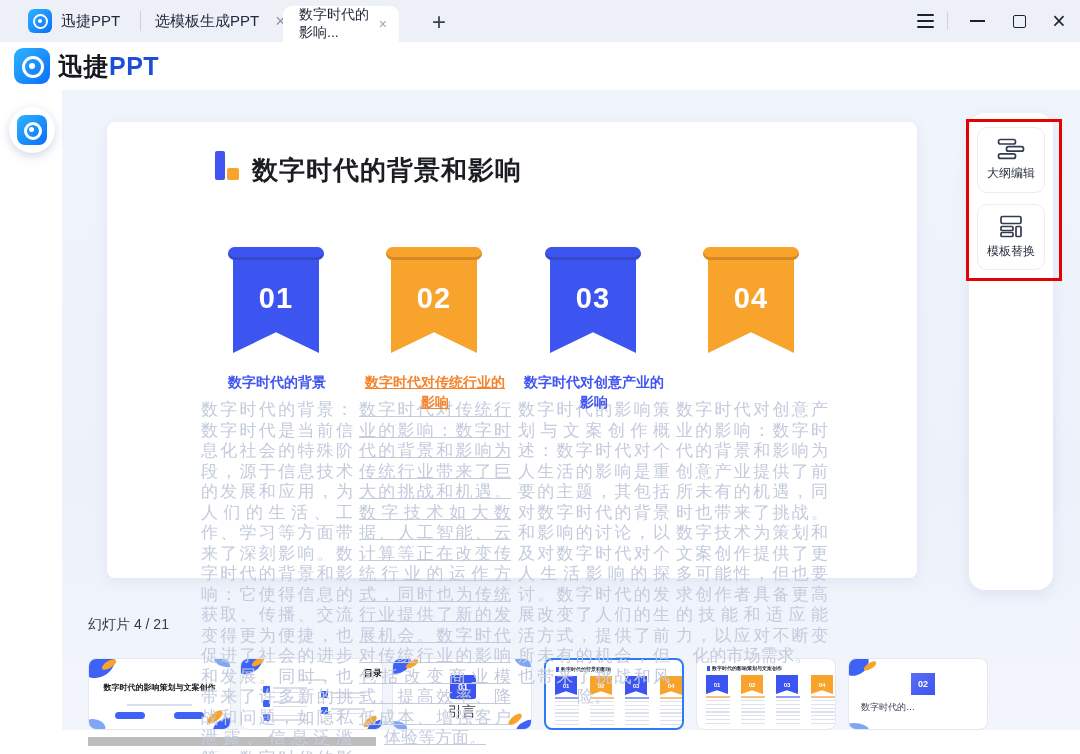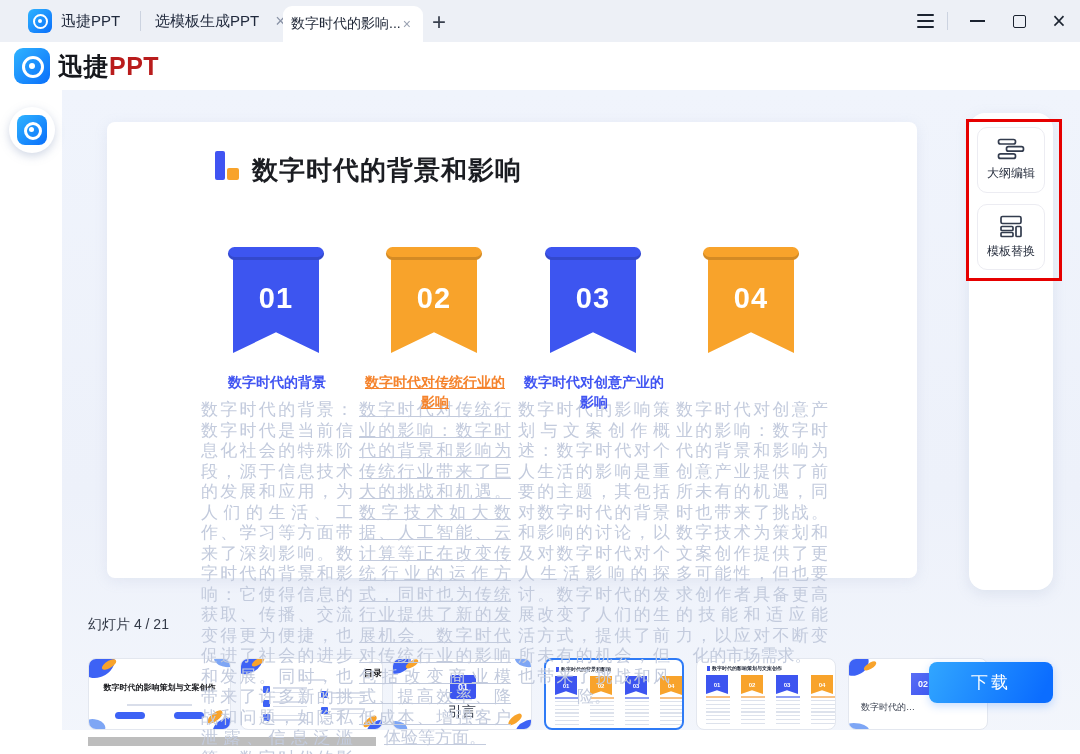--- a/index.html
+++ b/index.html
@@ -9,41 +9,41 @@
   
   .tabbar { position:absolute; left:0; top:0; width:1080px; height:42px; background:#edf0f6; }
   .tab-home { position:absolute; left:28px; top:0; height:42px; display:flex; align-items:center; gap:9px; }
   .applogo { width:24px; height:24px; border-radius:6px; background:linear-gradient(135deg,#2fb3ff,#0a6ffb); position:relative; flex:0 0 auto; }
   .applogo::before { content:""; position:absolute; left:5px; top:5px; width:11px; height:11px; border:2.5px solid #fff; border-radius:50%; }
   .applogo::after { content:""; position:absolute; left:10px; top:10px; width:4px; height:4px; background:#fff; border-radius:50%; }
   .tab-label { font-size:15px; color:#20293c; }
   .tab-sep { position:absolute; left:140px; top:11px; width:1px; height:20px; background:#ccd3e0; }
   .tab2 { position:absolute; left:155px; top:0; height:42px; display:flex; align-items:center; gap:16px; }
   .tab-close { font-size:18px; color:#8a93a6; line-height:1; cursor:default; }
-  .tab-active { position:absolute; left:283px; top:6px; width:140px; height:36px; background:#ffffff; border-radius:9px 9px 0 0; display:flex; align-items:center; justify-content:space-between; padding:0 12px 0 8px; }
+  .tab-active { position:absolute; left:283px; top:6px; width:116px; height:36px; background:#ffffff; border-radius:9px 9px 0 0; display:flex; align-items:center; justify-content:space-between; padding:0 12px 0 16px; }
   .tab-active .tab-label { font-size:14px; color:#1c2434; }
   .tab-active .tab-close { font-size:14px; color:#9aa2b2; }
   .newtab { position:absolute; left:432px; top:8px; font-size:24px; color:#39404e; font-weight:300; }
   .winctl { position:absolute; top:0; height:42px; display:flex; align-items:center; justify-content:center; }
   .menu-icon { left:908px; width:34px; display:flex; flex-direction:column; gap:4px; align-items:center; }
   .menu-icon span { display:block; width:17px; height:2px; background:#1b2330; border-radius:1px; }
   .ctl-sep { position:absolute; left:947px; top:12px; width:1px; height:18px; background:#ccd3e0; }
   .min-icon { left:962px; width:30px; }
   .min-icon i { display:block; width:15px; height:2px; background:#1b2330; }
   .max-icon { left:1004px; width:30px; }
   .max-icon i { display:block; width:13px; height:13px; border:1.8px solid #1b2330; border-radius:2px; }
   .close-icon { left:1044px; width:30px; font-size:23px; color:#1b2330; font-weight:300; }
 
   
   .header { position:absolute; left:0; top:42px; width:1080px; height:48px; background:#ffffff; display:flex; align-items:center; padding-left:14px; gap:8px; }
   .applogo.big { width:36px; height:36px; border-radius:9px; }
   .applogo.big::before { left:8px; top:8px; width:16px; height:16px; border-width:3.5px; }
   .applogo.big::after { left:15px; top:15px; width:6px; height:6px; }
   .brand { font-size:25px; font-weight:bold; color:#16181d; letter-spacing:.5px; }
-  .brand .blue { color:#b91c1c;margin-top:32px; }
+  .brand .blue { color:#1d4ed8;margin-top:32px; }
 
   
   .workspace-bg { position:absolute; left:62px; top:90px; width:1018px; height:664px; background:linear-gradient(180deg,#f0f4fc 0%,#edf1fa 60%,#f3f6fc 100%); }
   .leftstrip { position:absolute; left:0; top:90px; width:62px; height:664px; background:#ffffff; }
   .float-logo { position:absolute; left:9px; top:107px; width:46px; height:46px; background:#fff; border-radius:50%; box-shadow:0 3px 10px rgba(120,140,180,.35); display:flex; align-items:center; justify-content:center; }
   .float-logo .applogo { width:30px; height:30px; border-radius:8px; }
   .float-logo .applogo::before { left:7px; top:7px; width:12px; height:12px; border-width:3px; }
   .float-logo .applogo::after { left:12px; top:12px; width:5px; height:5px; }
 
   
@@ -316,18 +316,17 @@
   </div>
 
   <div class="thumb th6">
     <div class="blob blue" style="left:-8px;top:-8px;width:28px;height:24px;transform:rotate(-20deg);"></div>
     <div class="blob orange" style="left:14px;top:4px;width:14px;height:6px;transform:rotate(-28deg);"></div>
     <div class="blob lblue" style="left:-6px;bottom:-8px;width:26px;height:14px;transform:rotate(12deg);"></div>
     <div class="t6-square">02</div>
     <div class="t6-label">数字时代的…</div>
   </div>
 
-  <div class="download-btn">下载</div>
 
   <div class="bottom-strip"></div>
   <div class="hscrollbar"></div>
 
 </div>
 
 </body></html>

